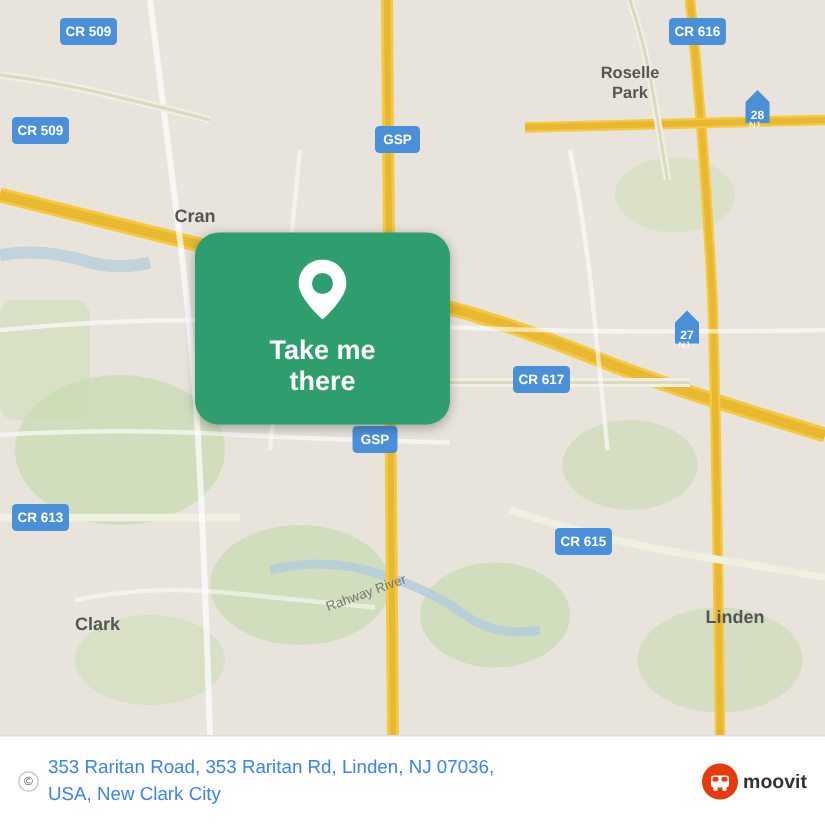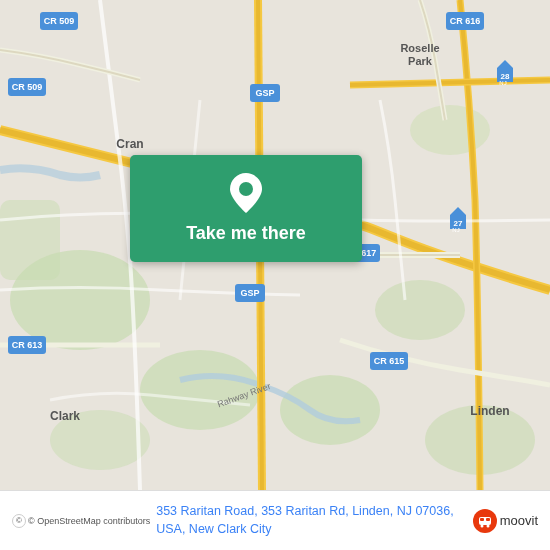--- a/index.html
+++ b/index.html
@@ -29,31 +29,31 @@
     }
 
     
     #take-me-there-btn {
       position: absolute;
       top: 155px;
       left: 130px;
       background-color: #2e9e6e;
       color: white;
       border: none;
-      border-radius: 5px;
+      border-radius: 16px;
       padding: 18px 40px;
       font-size: 18px;
       font-weight: 600;
       cursor: pointer;
       display: flex;
       flex-direction: column;
       align-items: center;
       gap: 6px;
       box-shadow: 0 2px 8px rgba(0,0,0,0.3);
-      width: 232px;
+      width: 170px;
       text-align: center;
     }
 
     .pin-icon {
       width: 32px;
       height: 40px;
       margin-bottom: 4px;
     }
 
     
@@ -111,21 +111,21 @@
       height: 24px;
       background: #e8380d;
       border-radius: 50%;
       display: flex;
       align-items: center;
       justify-content: center;
     }
 
     #moovit-text {
       font-size: 13px;
-      font-weight: normal;
+      font-weight: bold;
       color: #333;
     }
 
     .osm-copyright {
       font-size: 9px;
       color: #555;
     }
   </style>
 </head>
 <body>
@@ -225,21 +225,20 @@
       <path d="M16 0 C7.16 0 0 7.16 0 16 C0 26 16 40 16 40 C16 40 32 26 32 16 C32 7.16 24.84 0 16 0 Z" fill="white"></path>
       <circle cx="16" cy="16" r="7" fill="#2e9e6e"></circle>
     </svg>
     <span>Take me there</span>
   </button>
 </div>
 
 <div id="bottom-bar">
   <div id="osm-logo">
     <div id="osm-circle">©</div>
-    <span class="osm-copyright">© OpenStreetMap contributors</span>
   </div>
   <div id="address-text">
     <span>353 Raritan Road, 353 Raritan Rd, Linden, NJ 07036,</span><br>
     <span>USA, New Clark City</span>
   </div>
   <div id="moovit-logo">
     <div id="moovit-icon">
       <svg width="16" height="16" viewBox="0 0 16 16">
         <rect x="2" y="4" width="12" height="8" rx="2" fill="white"></rect>
         <rect x="3" y="5" width="4" height="3" rx="1" fill="#e8380d"></rect>

